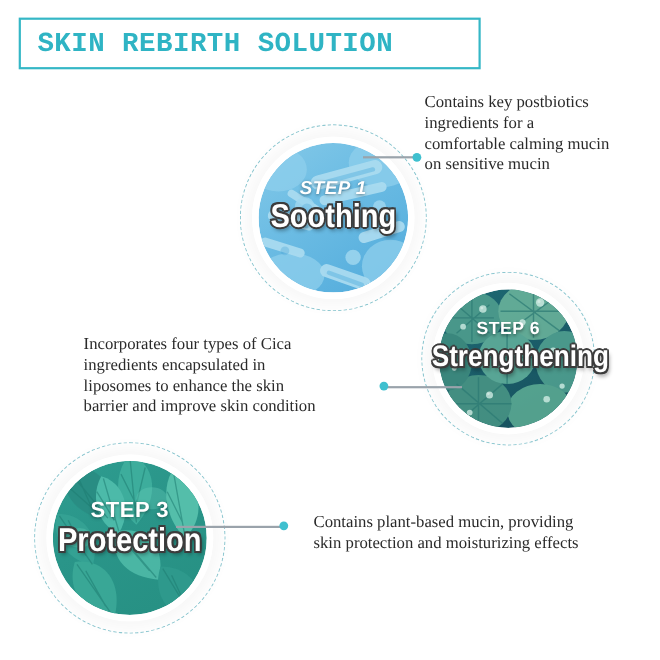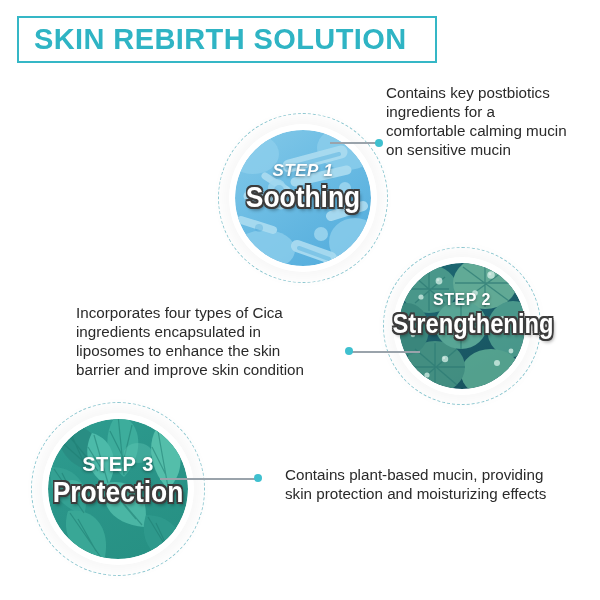--- a/index.html
+++ b/index.html
@@ -32,23 +32,23 @@
     width: 420px;
     height: 47px;
     box-sizing: border-box;
     border: 2px solid #35b7c6;
     display: flex;
     align-items: center;
     padding-left: 15px;
     background: #ffffff;
   }
   .title-text {
-    font-family: Liberation Sans, sans-serif;
+    font-family: Liberation Mono, monospace;
     font-weight: bold;
-    font-size: 29px;
+    font-size: 25px;
     letter-spacing: 0.4px;
     color: #2fb4c4;
     line-height: 1;
     white-space: nowrap;
   }
 
   
   .step {
     position: absolute;
   }
@@ -102,21 +102,21 @@
        0 -1.8px 0 #3c3c3c,
        0  1.8px 0 #3c3c3c,
       -1.8px 0 0 #3c3c3c,
        1.8px 0 0 #3c3c3c,
        2px 3px 4px rgba(0,0,0,0.45);
   }
 
   
   .desc {
     position: absolute;
-    font-family: Liberation Sans, sans-serif;
+    font-family: Liberation Serif, serif;
     font-size: 15.2px;
     line-height: 1.26;
     color: #2a2a2a;
   }
   .desc p { margin: 0; }
 
   
   .connector {
     position: absolute;
     height: 1.6px;
@@ -242,21 +242,21 @@
           </g>
           <g fill="#ffffff" opacity="0.35">
             <circle cx="39" cy="17" r="1.2"></circle>
             <circle cx="91" cy="11" r="1.4"></circle>
             <circle cx="45" cy="95" r="1.2"></circle>
           </g>
         </g>
       </svg>
     </div>
     <div class="caption" style="top:45px;">
-      <div class="step-label" style="font-size:16px;">STEP 2</div>
+      <div class="step-label" style="font-size:16px;">STEP 6</div>
       <div class="step-name" style="font-size:27px; margin-top:1px;">Strengthening</div>
     </div>
   </div>
 
   <div class="step" style="left:31px; top:402px; width:174px; height:174px;">
     <div class="dashed-ring" style="width:174px; height:174px;"></div>
     <div class="halo" style="left:11px; top:11px; width:152px; height:152px;"></div>
     <div class="photo" style="left:17px; top:17px; width:140px; height:140px;">
       <svg width="140" height="140" viewBox="0 0 140 140" aria-hidden="true">
         <defs>

